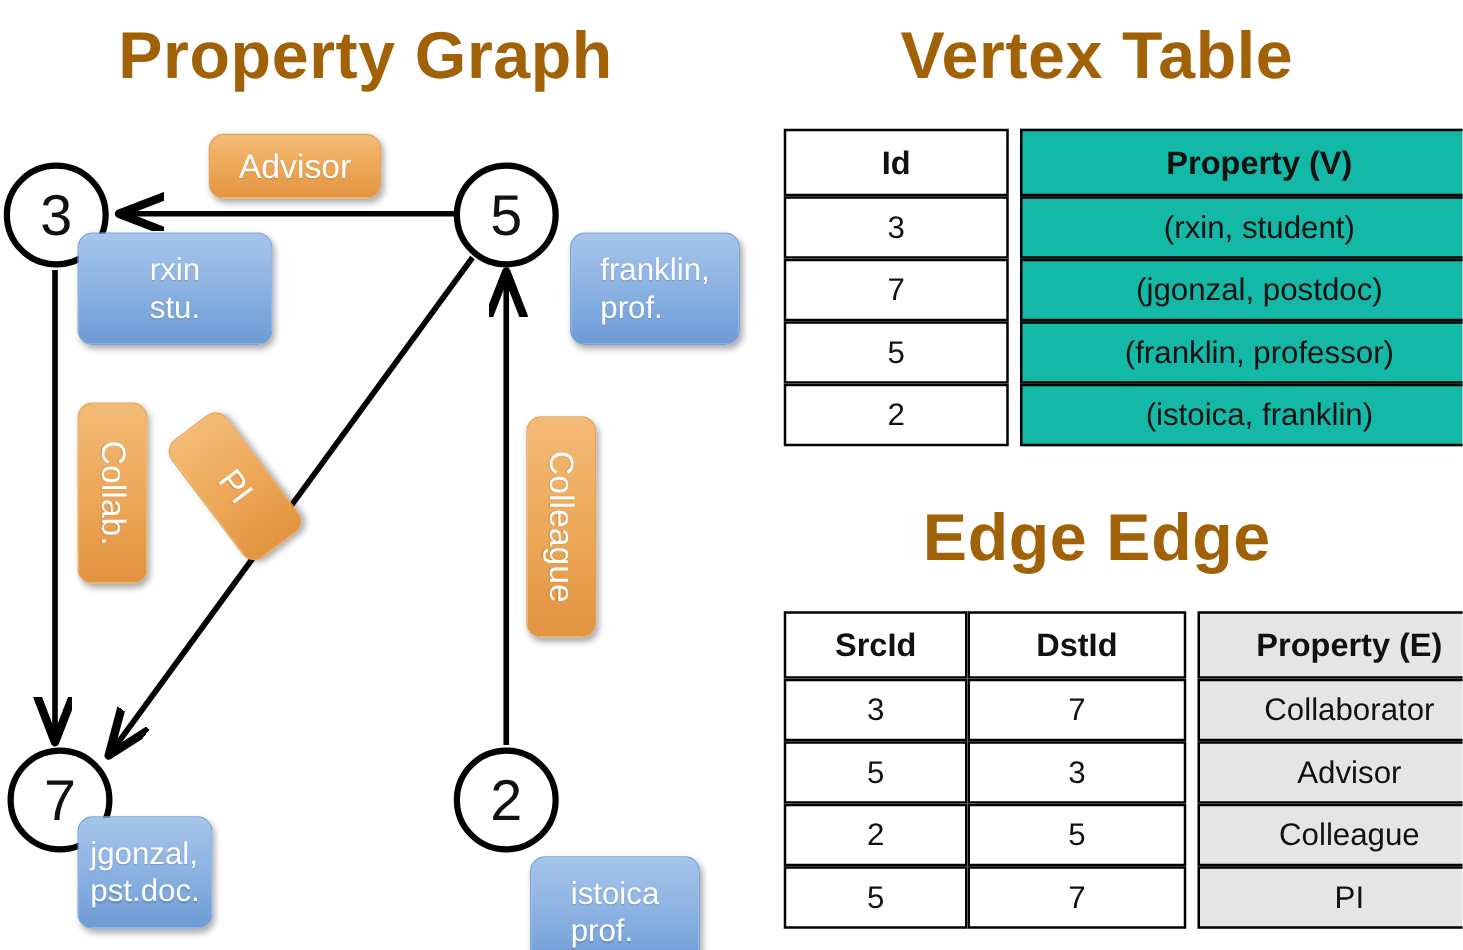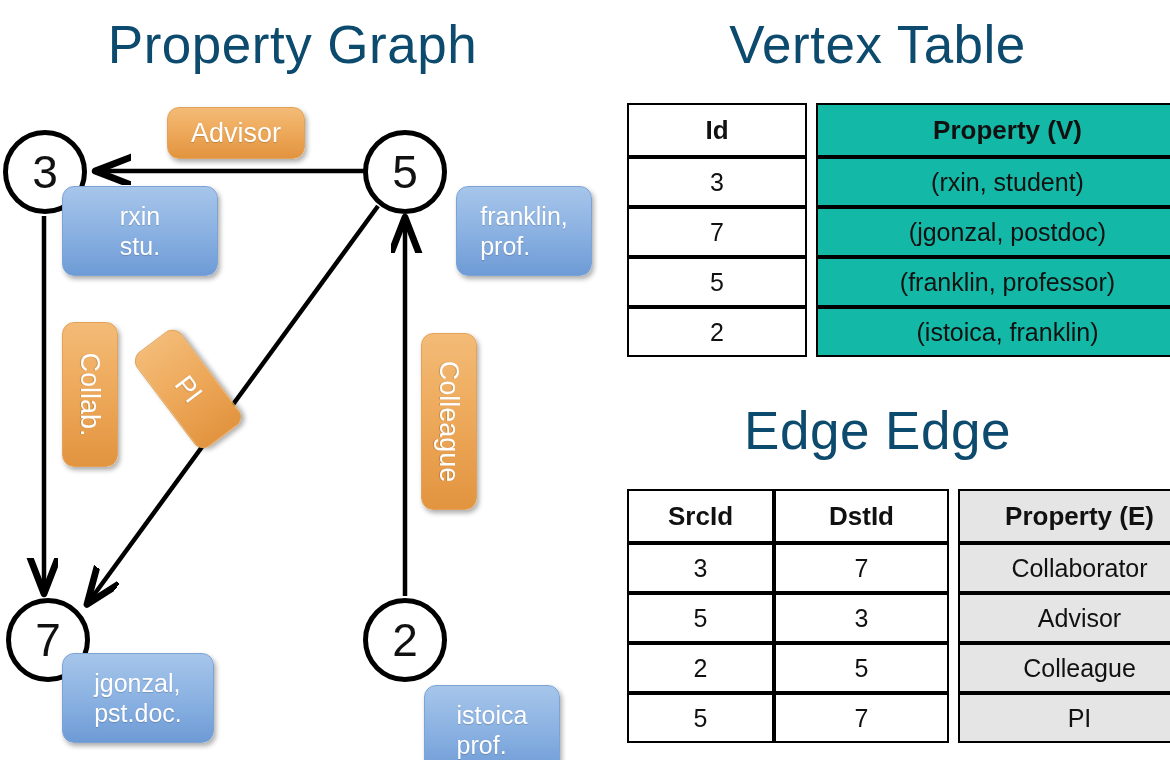--- a/index.html
+++ b/index.html
@@ -13,22 +13,22 @@
     position: relative;
     overflow: hidden;
     font-family: "Liberation Sans", sans-serif;
     color: #000000;
   }
 
   
   .section-title {
     position: absolute;
     font-family: "Liberation Sans", sans-serif;
-    font-weight: 400;
-    color: #0c4a6e;
+    font-weight: 700;
+    color: #a16207;
     letter-spacing: 0.5px;
     white-space: nowrap;
     text-align: center;
   }
   #title-property-graph {
     left: 0; top: 14px; width: 585px;
     font-size: 53px; line-height: 62px;
   }
   #title-vertex-table {
     left: 585px; top: 14px; width: 585px;
@@ -170,21 +170,21 @@
   <div class="prop-box blue" style="left:62px; top:186px; width:156px; height:90px; font-size:25px;">
     <span class="txt">rxin
 stu.</span>
   </div>
 
   <div class="prop-box blue" style="left:424px; top:186px; width:136px; height:90px; font-size:25px;margin-left:32px;">
     <span class="txt">franklin,
 prof.</span>
   </div>
 
-  <div class="prop-box blue" style="left:62px; top:653px; width:152px; height:90px; font-size:25px;">
+  <div class="prop-box blue" style="left:62px; top:653px; width:108px; height:90px; font-size:25px;">
     <span class="txt">jgonzal,
 pst.doc.</span>
   </div>
 
   <div class="prop-box blue" style="left:424px; top:685px; width:136px; height:90px; font-size:25px;">
     <span class="txt">istoica
 prof.</span>
   </div>
 
   <div class="prop-box orange" style="left:167px; top:107px; width:138px; height:52px; font-size:27px;">

